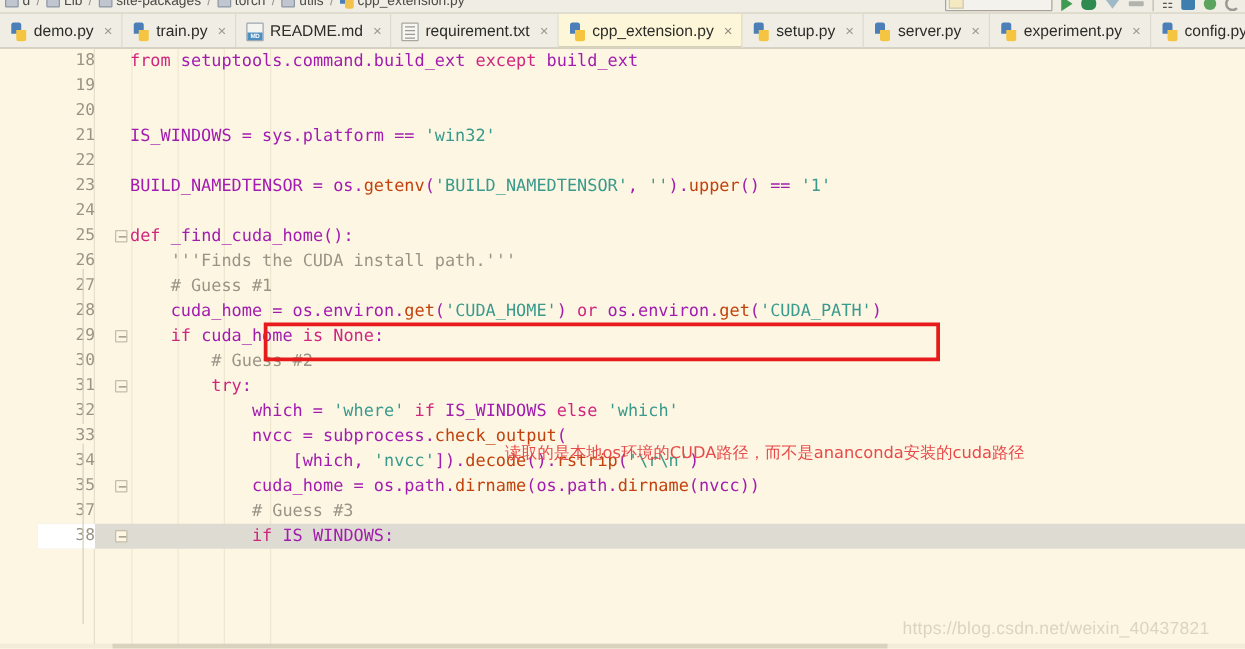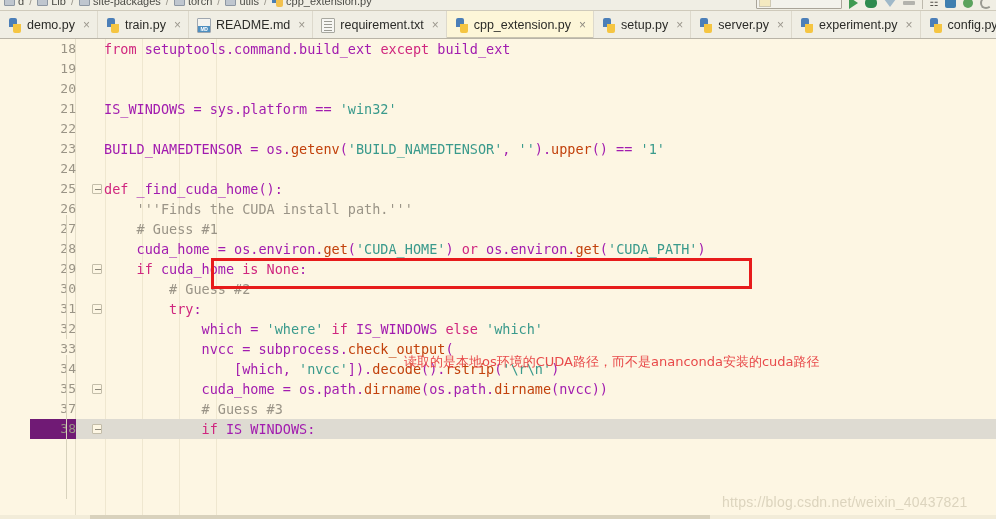--- a/index.html
+++ b/index.html
@@ -105,21 +105,21 @@
     position: absolute; left: 0; top: 0; width: 76px; height: 480px;
     background: #fdf6e3; border-right: 1px solid #e6dfca;
   }
   .codearea {
     position: absolute; left: 0; top: 0; width: 996px; height: 480px;
     font-family: "DejaVu Sans Mono", monospace;
     font-size: 13.5px; line-height: 20px; margin-left: 30px;
   }
   .crow { position: relative; height: 20px; white-space: pre; }
   .crow.hl { background: #dedbd2; }
-  .crow.hl .lnum { background: #701a75; }
+  .crow.hl .lnum { background: #ffffff; }
   .lnum {
     position: absolute; left: 0; top: 0; width: 46px; height: 20px;
     text-align: right; color: #9a9486; font-size: 13px;
     font-family: "DejaVu Sans Mono", monospace; line-height: 20px;
   }
   .fold {
     position: absolute; left: 62px; top: 5px; width: 10px; height: 10px;
     border: 1px solid #c3bda9; background: #fdf6e3; border-radius: 1px;
   }
   .fold:before{

